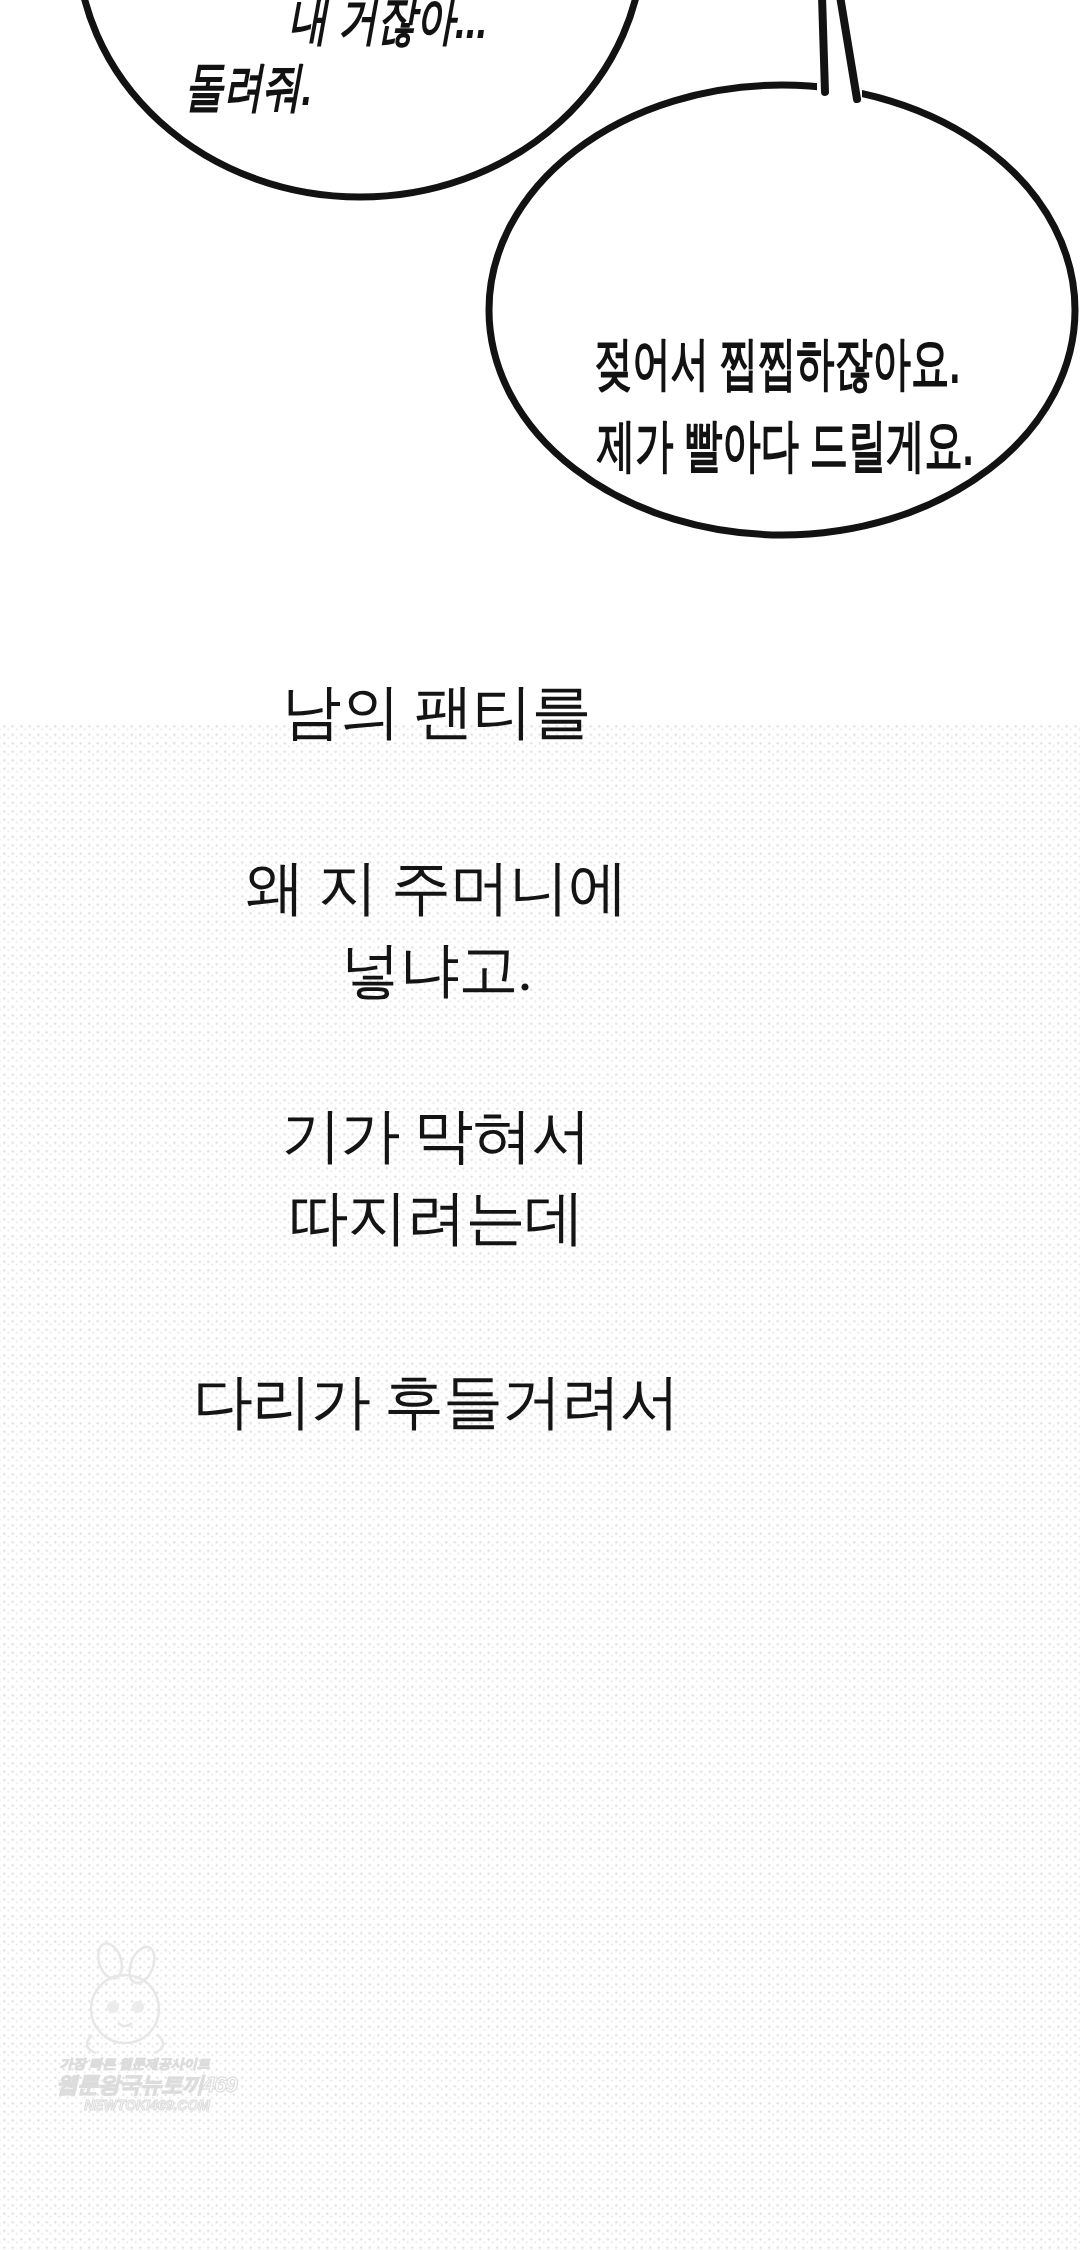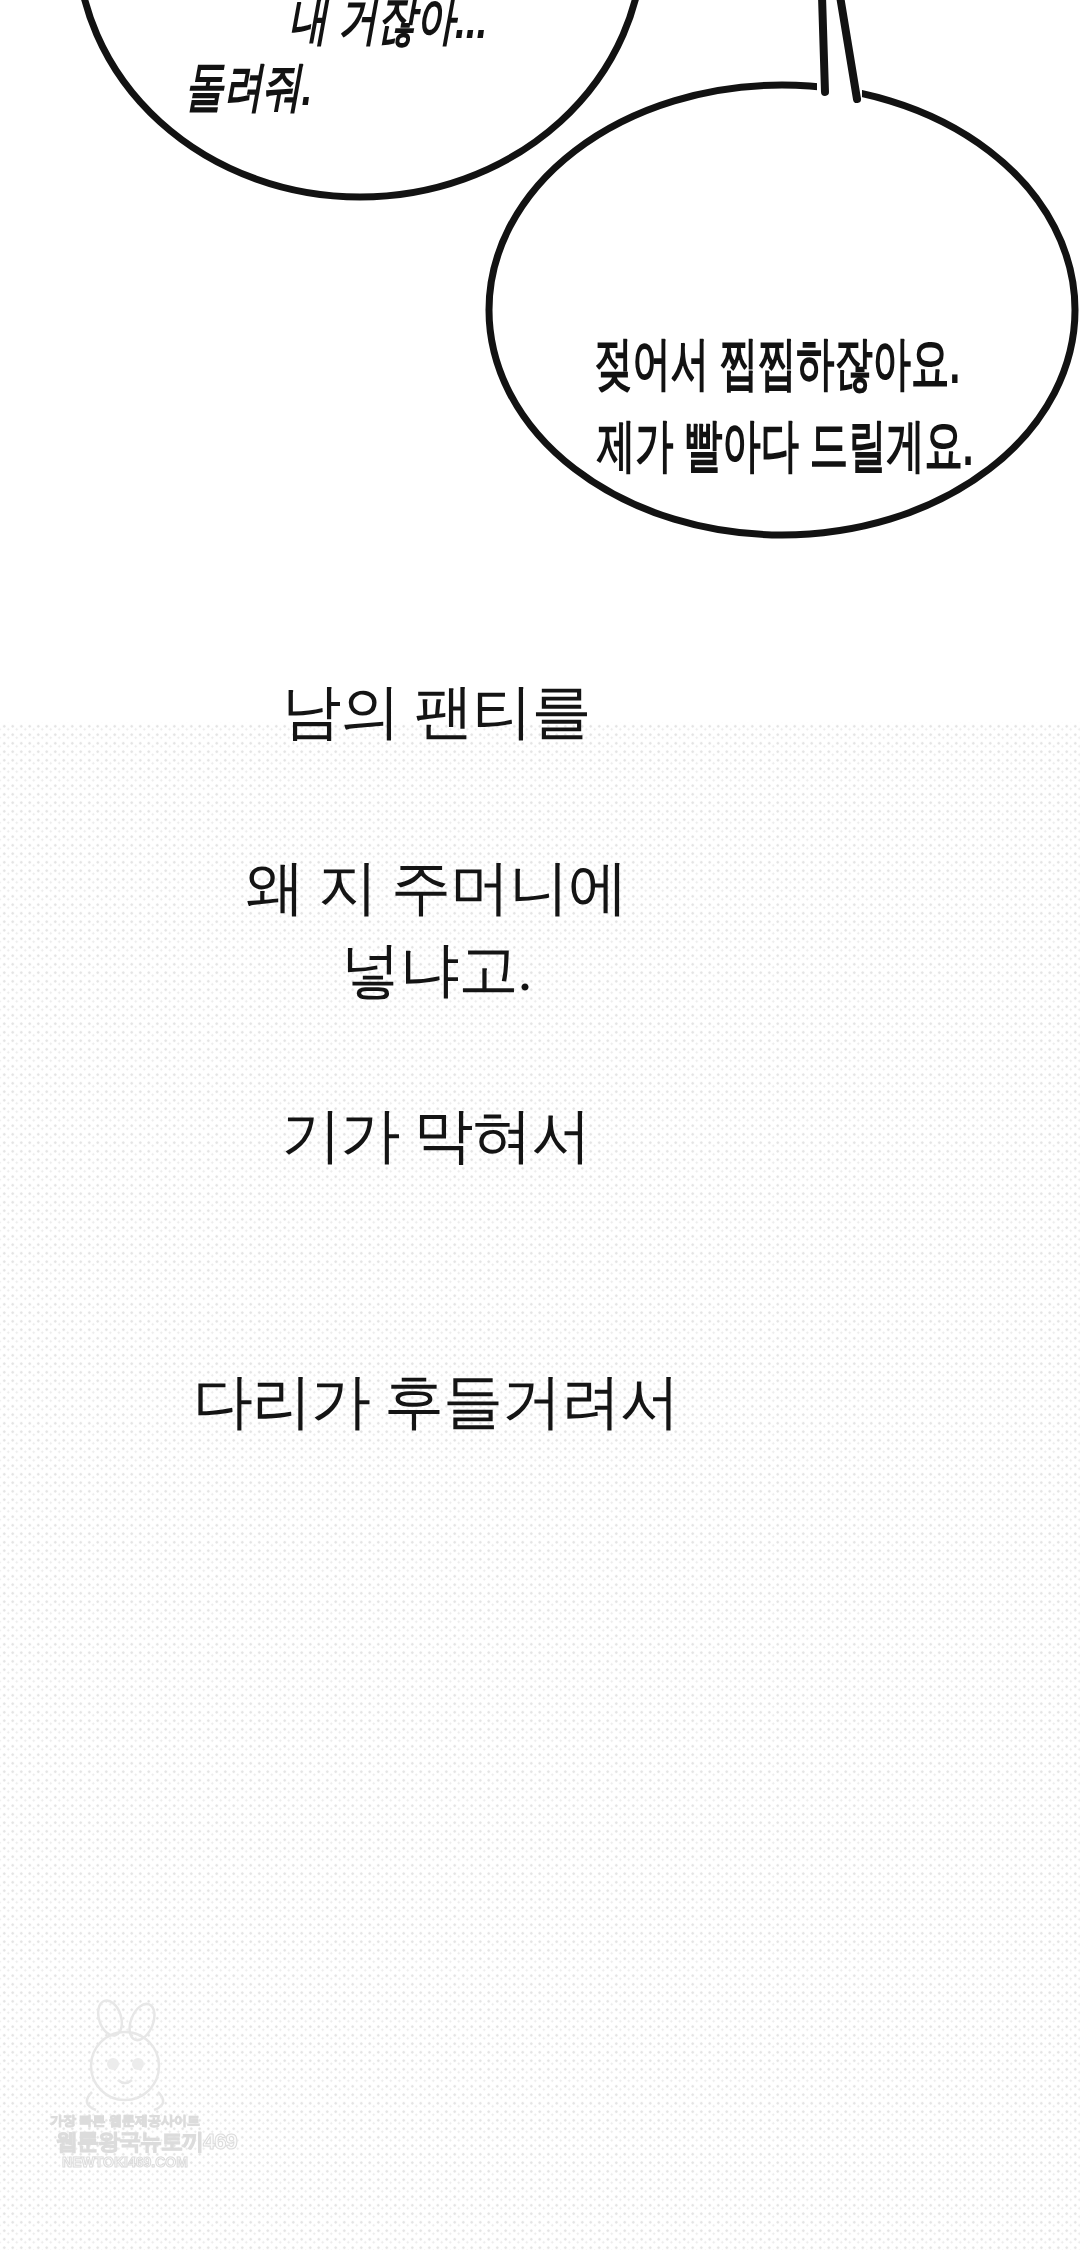--- a/index.html
+++ b/index.html
@@ -32,21 +32,21 @@
     font-family:"Liberation Sans","DejaVu Sans",sans-serif;
     font-weight:700;font-style:italic;font-size:54px;line-height:58px;
   }
   .serif-font{
     font-family:"Liberation Serif","DejaVu Serif",serif;
     font-weight:500;font-size:60px;line-height:82px;
     letter-spacing:-1px;
   }
   .narr{position:absolute;left:0;width:872px;text-align:center;color:#141414;}
   
-  .watermark{position:absolute;left:40px;top:1996px;width:170px;text-align:center;}
+  .watermark{position:absolute;left:40px;top:1939px;width:170px;text-align:right;font-style:italic;}
   .wm-line{
     color:#fbfbfb;
     -webkit-text-stroke:1px #dcdcdc;
     text-shadow:0 0 1px #e3e3e3;
     font-weight:700;line-height:1.15;white-space:nowrap;
   }
   .wm-1{font-size:13px;letter-spacing:0px;}
   .wm-2{font-size:22px;letter-spacing:-1px;margin-left:16px;}
   .wm-3{font-size:14px;font-family:"Liberation Sans","DejaVu Sans",sans-serif;letter-spacing:0px;}
 </style>
@@ -87,20 +87,21 @@
     <div>남의 팬티를</div>
   </div>
 
   <div class="narr serif-font" style="top:847px;">
     <div>왜 지 주머니에</div>
     <div>넣냐고.</div>
   </div>
 
   <div class="narr serif-font" style="top:1095px;">
     <div>기가 막혀서</div>
+    <div>따지려는데</div>
   </div>
 
   <div class="narr serif-font" style="top:1361px;">
     <div>다리가 후들거려서</div>
   </div>
 
 
   <div class="watermark">
     <svg width="150" height="118" viewBox="0 0 150 118" fill="none" stroke="#e7e7e7" stroke-width="2.5" style="display:block;margin:0 auto;">
 

